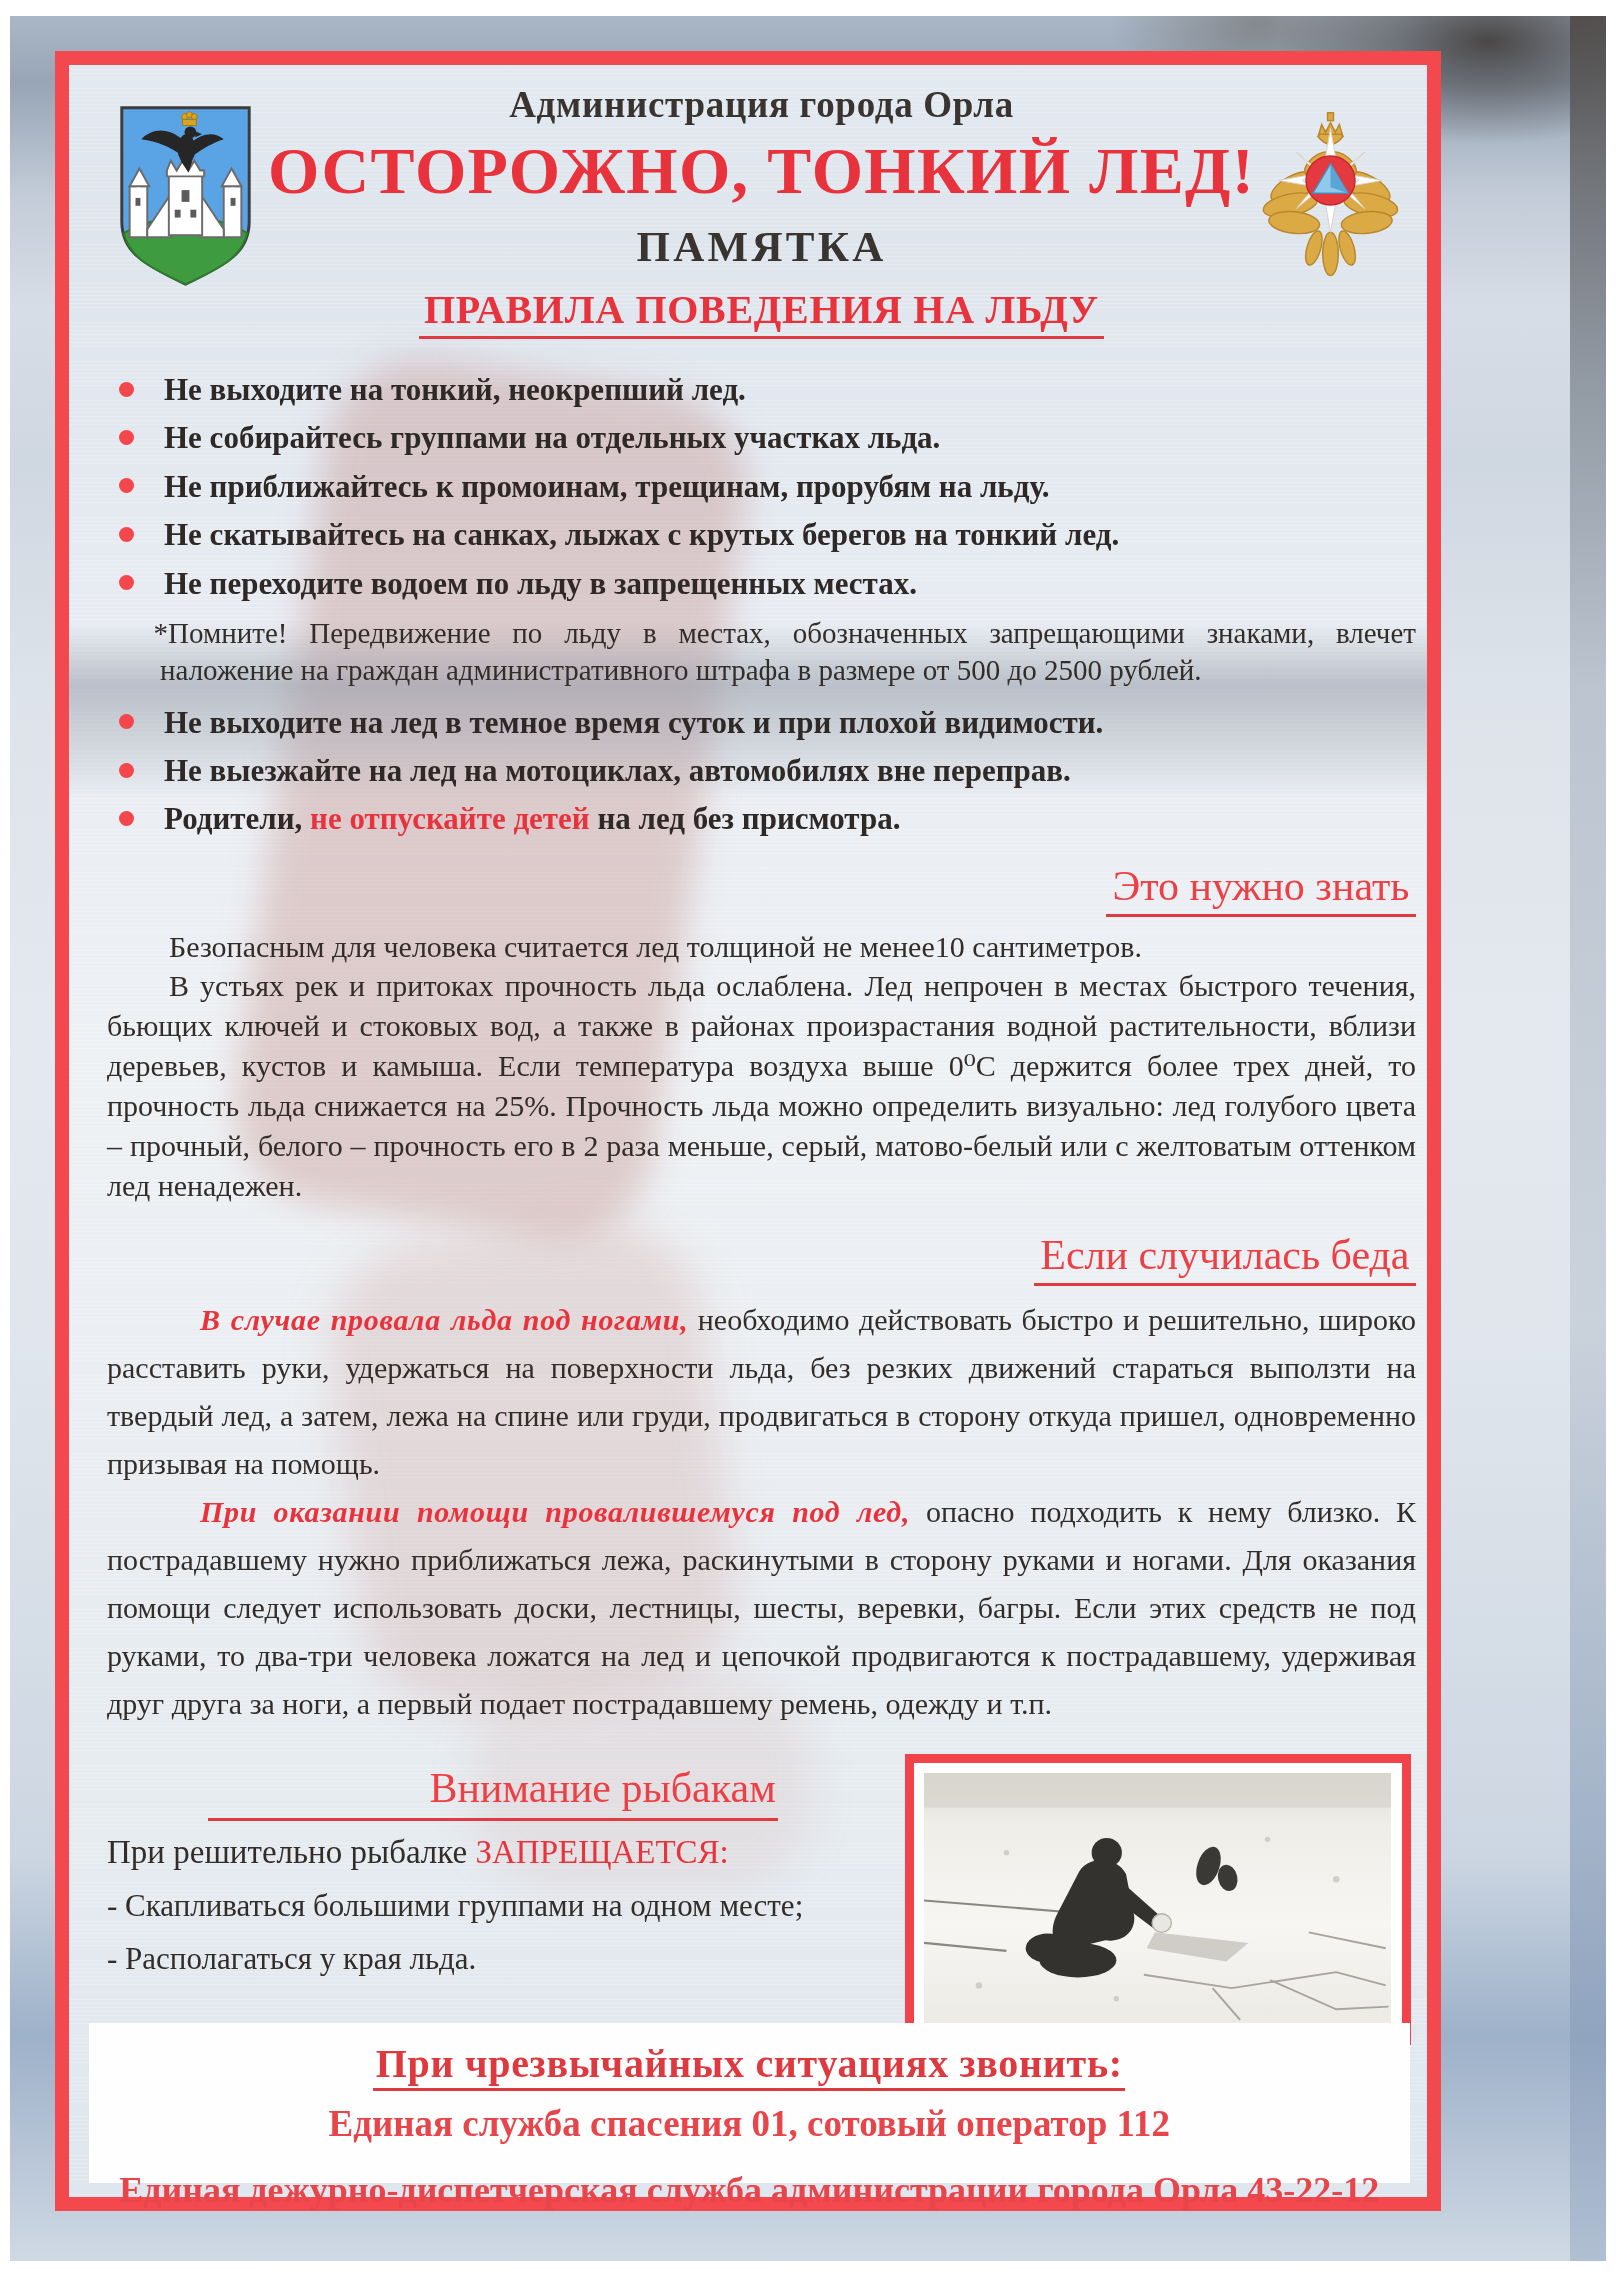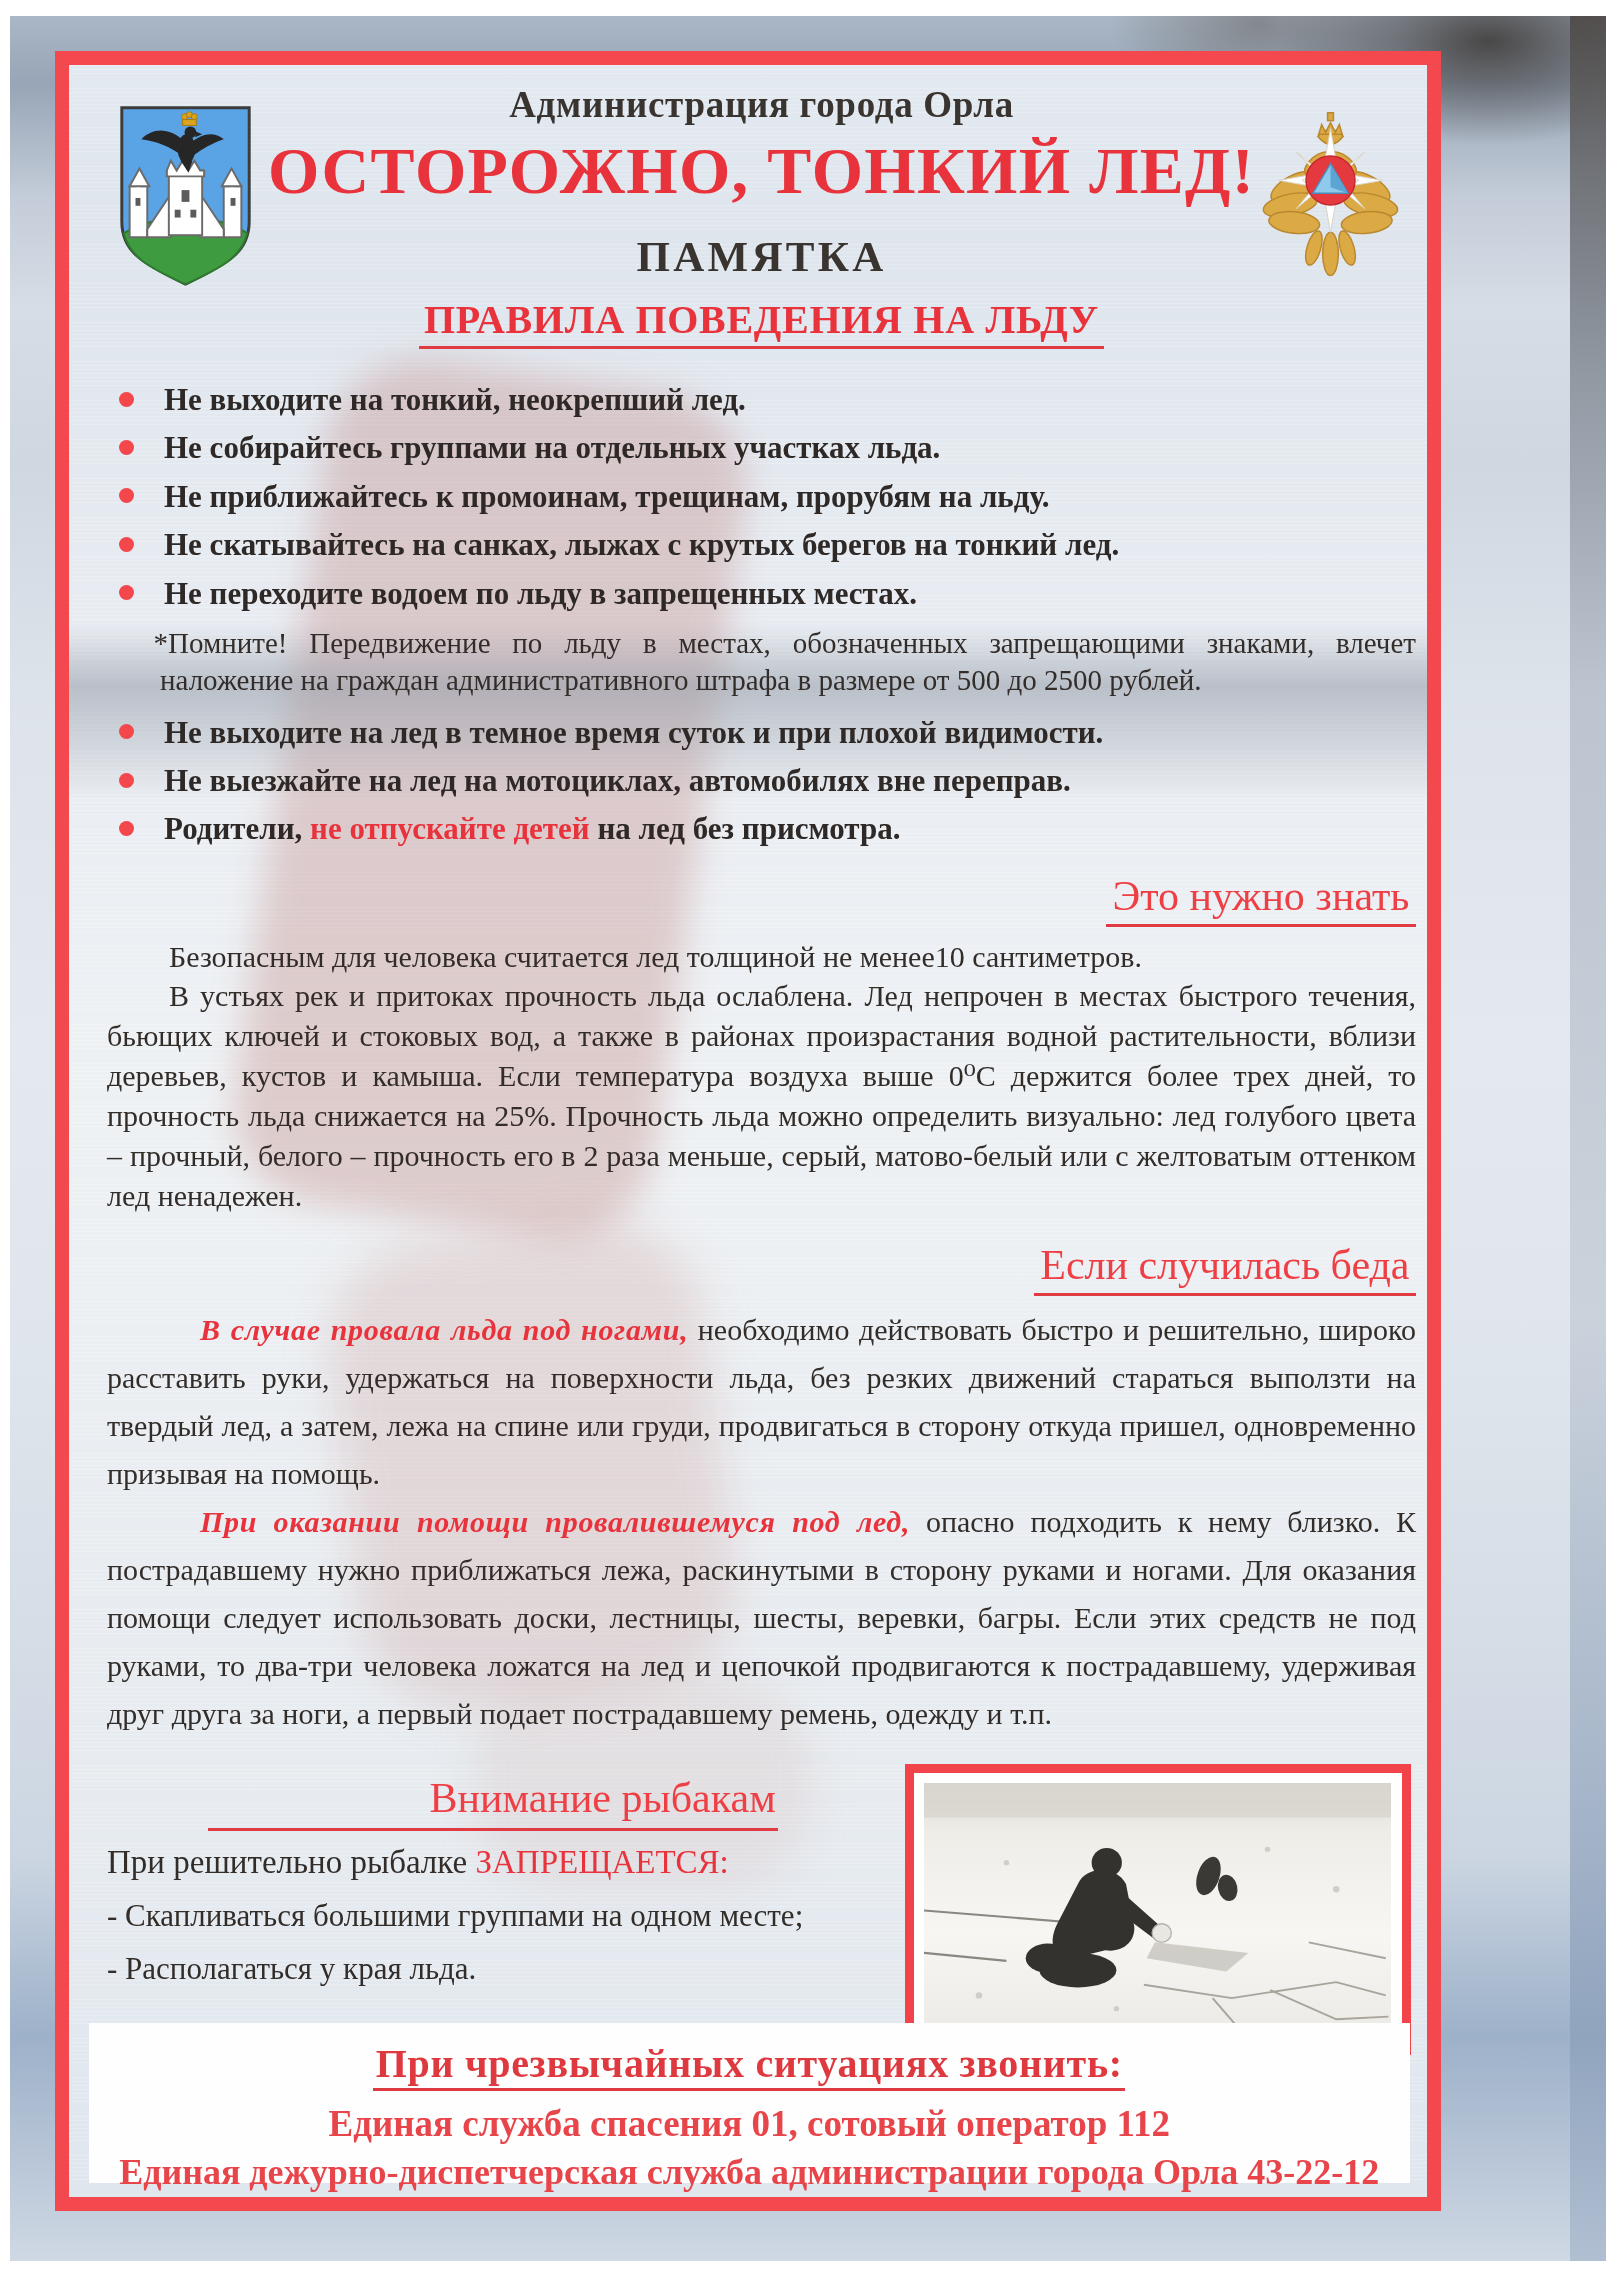--- a/index.html
+++ b/index.html
@@ -46,21 +46,21 @@
   .content { position:relative; padding:18px 11px 0 38px; }
 
   
   .hdr { text-align:center; position:relative; }
   .emblem { position:absolute; }
   .emblem svg { display:block; width:100%; height:100%; }
   .emblem-left  { left:5.2px;  top:15.6px; width:147px; height:193px; }
   .emblem-right { right:11.7px; top:22px; width:147px; height:190px; }
   .org   { font-size:37px; font-weight:bold; color:#3a3430; letter-spacing:0.7px; }
   .title { font-size:66px; font-weight:bold; color:#e8333c; margin-top:6.5px; letter-spacing:1.3px; }
-  .memo  { font-size:43px; font-weight:bold; color:#3a3430; margin-top:23px; letter-spacing:3.3px; }
+  .memo  { font-size:43px; font-weight:bold; color:#3a3430; margin-top:13px; letter-spacing:3.3px; }
   .rules-title { margin-top:15.6px; }
   .rules-title span {
     font-size:40px; font-weight:bold; color:#e8333c;
     border-bottom:3.9px solid #e03a42; padding:0 5.2px 3.9px; letter-spacing:0.7px;
   }
 
   
   ul.rules { list-style:none; margin:40px 0 0; padding:0; }
   ul.rules.second { margin-top:0; }
   li.rule {
@@ -109,21 +109,21 @@
   .call-box {
     position:absolute; left:19.5px; right:17px; bottom:14.3px; height:160px;
     background:#fefefe; text-align:center;
   }
   .call-head { margin-top:17px; }
   .call-head span {
     font-size:40px; font-weight:bold; color:#df3940;
     border-bottom:3.3px solid #df3940; padding:0 2.6px 2.6px; letter-spacing:0.7px;
   }
   .call-line1 { font-size:37px; font-weight:bold; color:#e8454b; margin-top:15.6px; }
-  .call-line2 { font-size:36px; font-weight:bold; color:#e8454b; margin-top:6px; }
+  .call-line2 { font-size:36px; font-weight:bold; color:#e8454b; margin-top:24px; }
 </style>
 </head>
 <body>
 
 <div class="photo-bg">
   <div class="rocks"></div>
   <div class="right-strip"></div>
 </div>
 
 <div class="frame">

